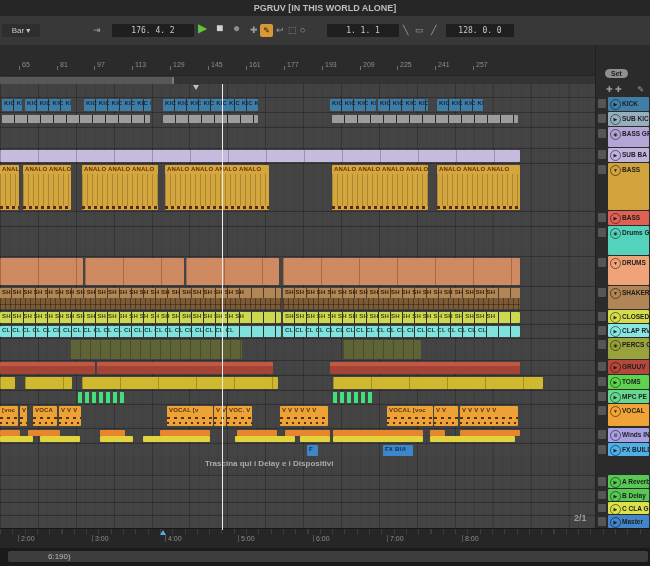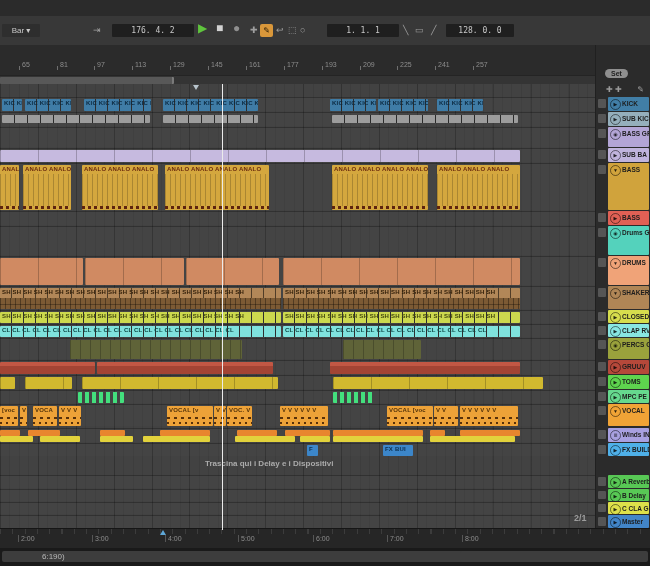--- a/index.html
+++ b/index.html
@@ -77,20 +77,21 @@
     border-right:3px solid transparent;border-bottom:5px solid #5fa8d8;}
   
   #statusbar{position:absolute;left:0;top:548px;width:650px;height:18px;background:#1a1a1a;}
   .sseg{position:absolute;top:3px;height:11px;background:#3d3d3d;border-radius:2px;
     font-size:8px;color:#b8b8b8;line-height:11px;padding-left:4px;box-sizing:border-box;overflow:hidden;}
 </style>
 </head>
 <body>
 
 <div id="app">
+  <div id="titlebar">PGRUV  [IN THIS WORLD ALONE]</div>
 
   <div id="transport">
     <div class="tbox" id="quantize">
       <span>Bar</span>
       <span>▾</span>
     </div>
     <span class="ticn" id="follow-icon">⇥</span>
     <div class="tbox" id="tempo">176. 4. 2</div>
     <span class="ticn" id="play-btn">▶</span>
     <span class="ticn" id="stop-btn">■</span>
@@ -467,16 +468,16 @@
       <div class="tlabel" style="left: 92px;">3:00</div>
       <div class="tlabel" style="left: 165px;">4:00</div>
       <div class="tlabel" style="left: 238px;">5:00</div>
       <div class="tlabel" style="left: 313px;">6:00</div>
       <div class="tlabel" style="left: 387px;">7:00</div>
       <div class="tlabel" style="left: 462px;">8:00</div>
       <div class="bmarker" style="left: 160px;"></div>
     </div>
 
   <div id="statusbar">
-    <div class="sseg" id="status-left" style="left:2px;width:472px;padding-left:40px;">6:190)</div>
+    <div class="sseg" id="status-left" style="left:8px;width:472px;padding-left:40px;">6:190)</div>
     <div class="sseg" id="status-right" style="left:460px;width:188px;"></div>
   </div>
 </div>
 
 </body></html>

